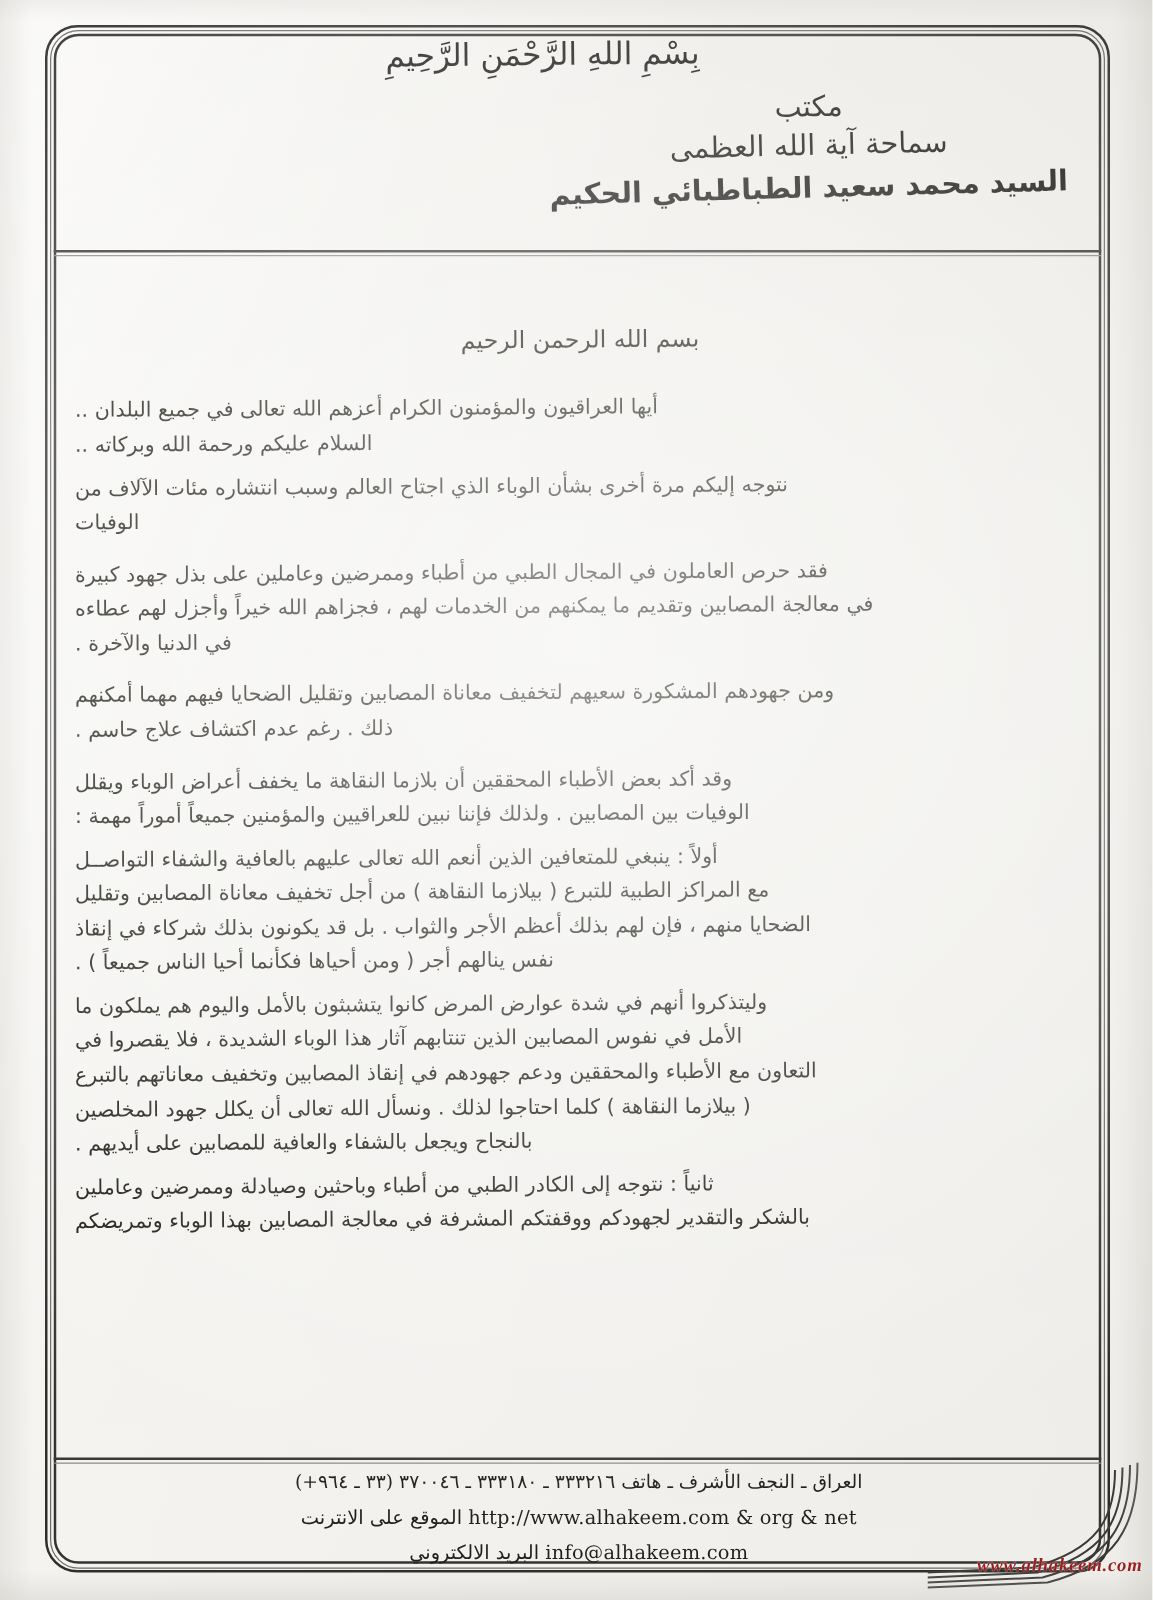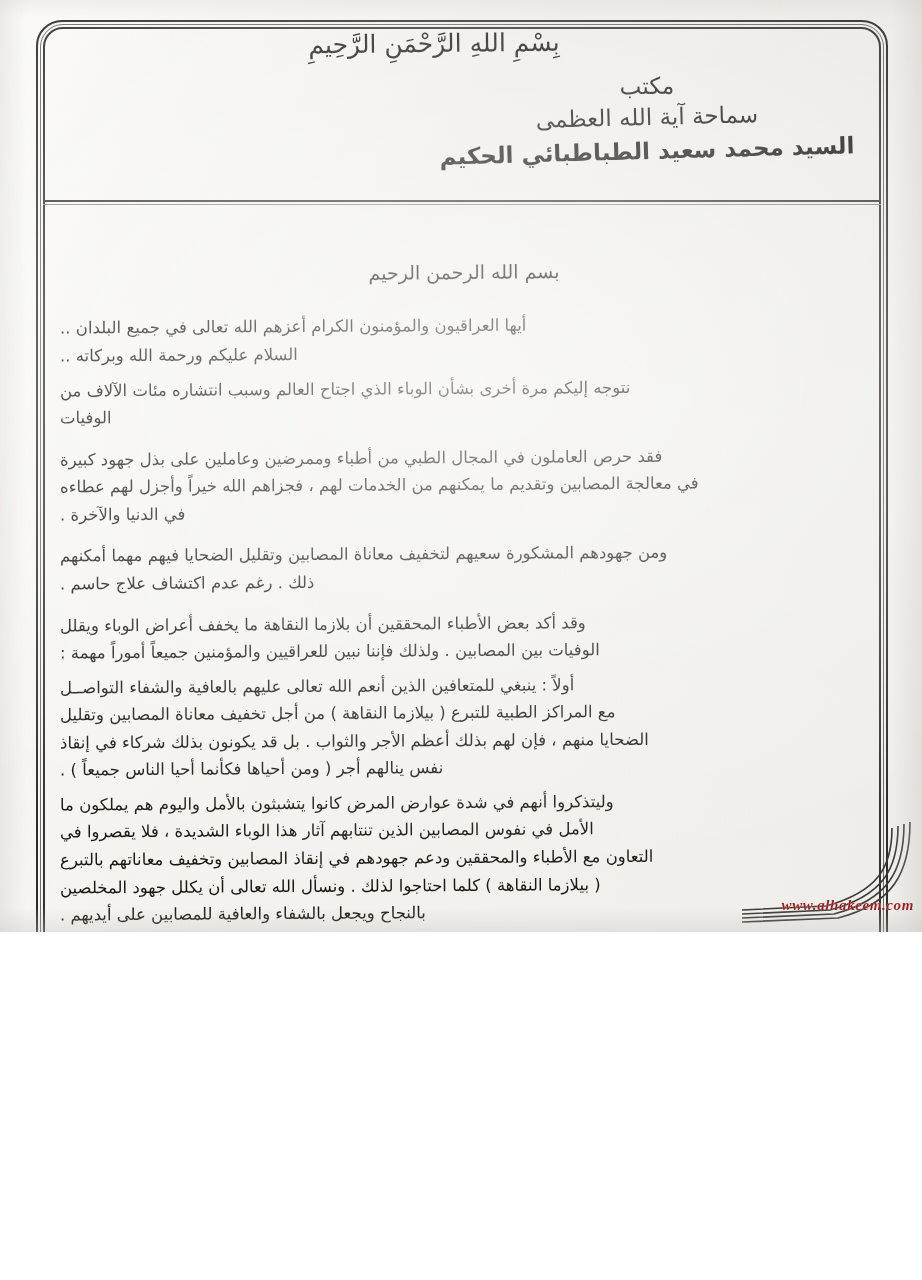--- a/index.html
+++ b/index.html
@@ -7,21 +7,21 @@
     margin: 0;
     padding: 0;
     background: #ffffff;
   }
   body {
     font-family: "DejaVu Sans", sans-serif;
   }
   .page {
     position: relative;
     width: 922px;
-    height: 932px;
+    height: 1280px;
     overflow: hidden;
     background: #f2f1ee;
     background-image:
       linear-gradient(115deg, rgba(255,255,255,0.75) 0%, rgba(244,243,240,0.2) 40%, rgba(228,227,222,0.35) 100%),
       linear-gradient(0deg, #f4f3f0 0%, #f0efec 55%, #eceae6 100%);
   }
   
   .paper-shade {
     position: absolute;
     inset: 0;

